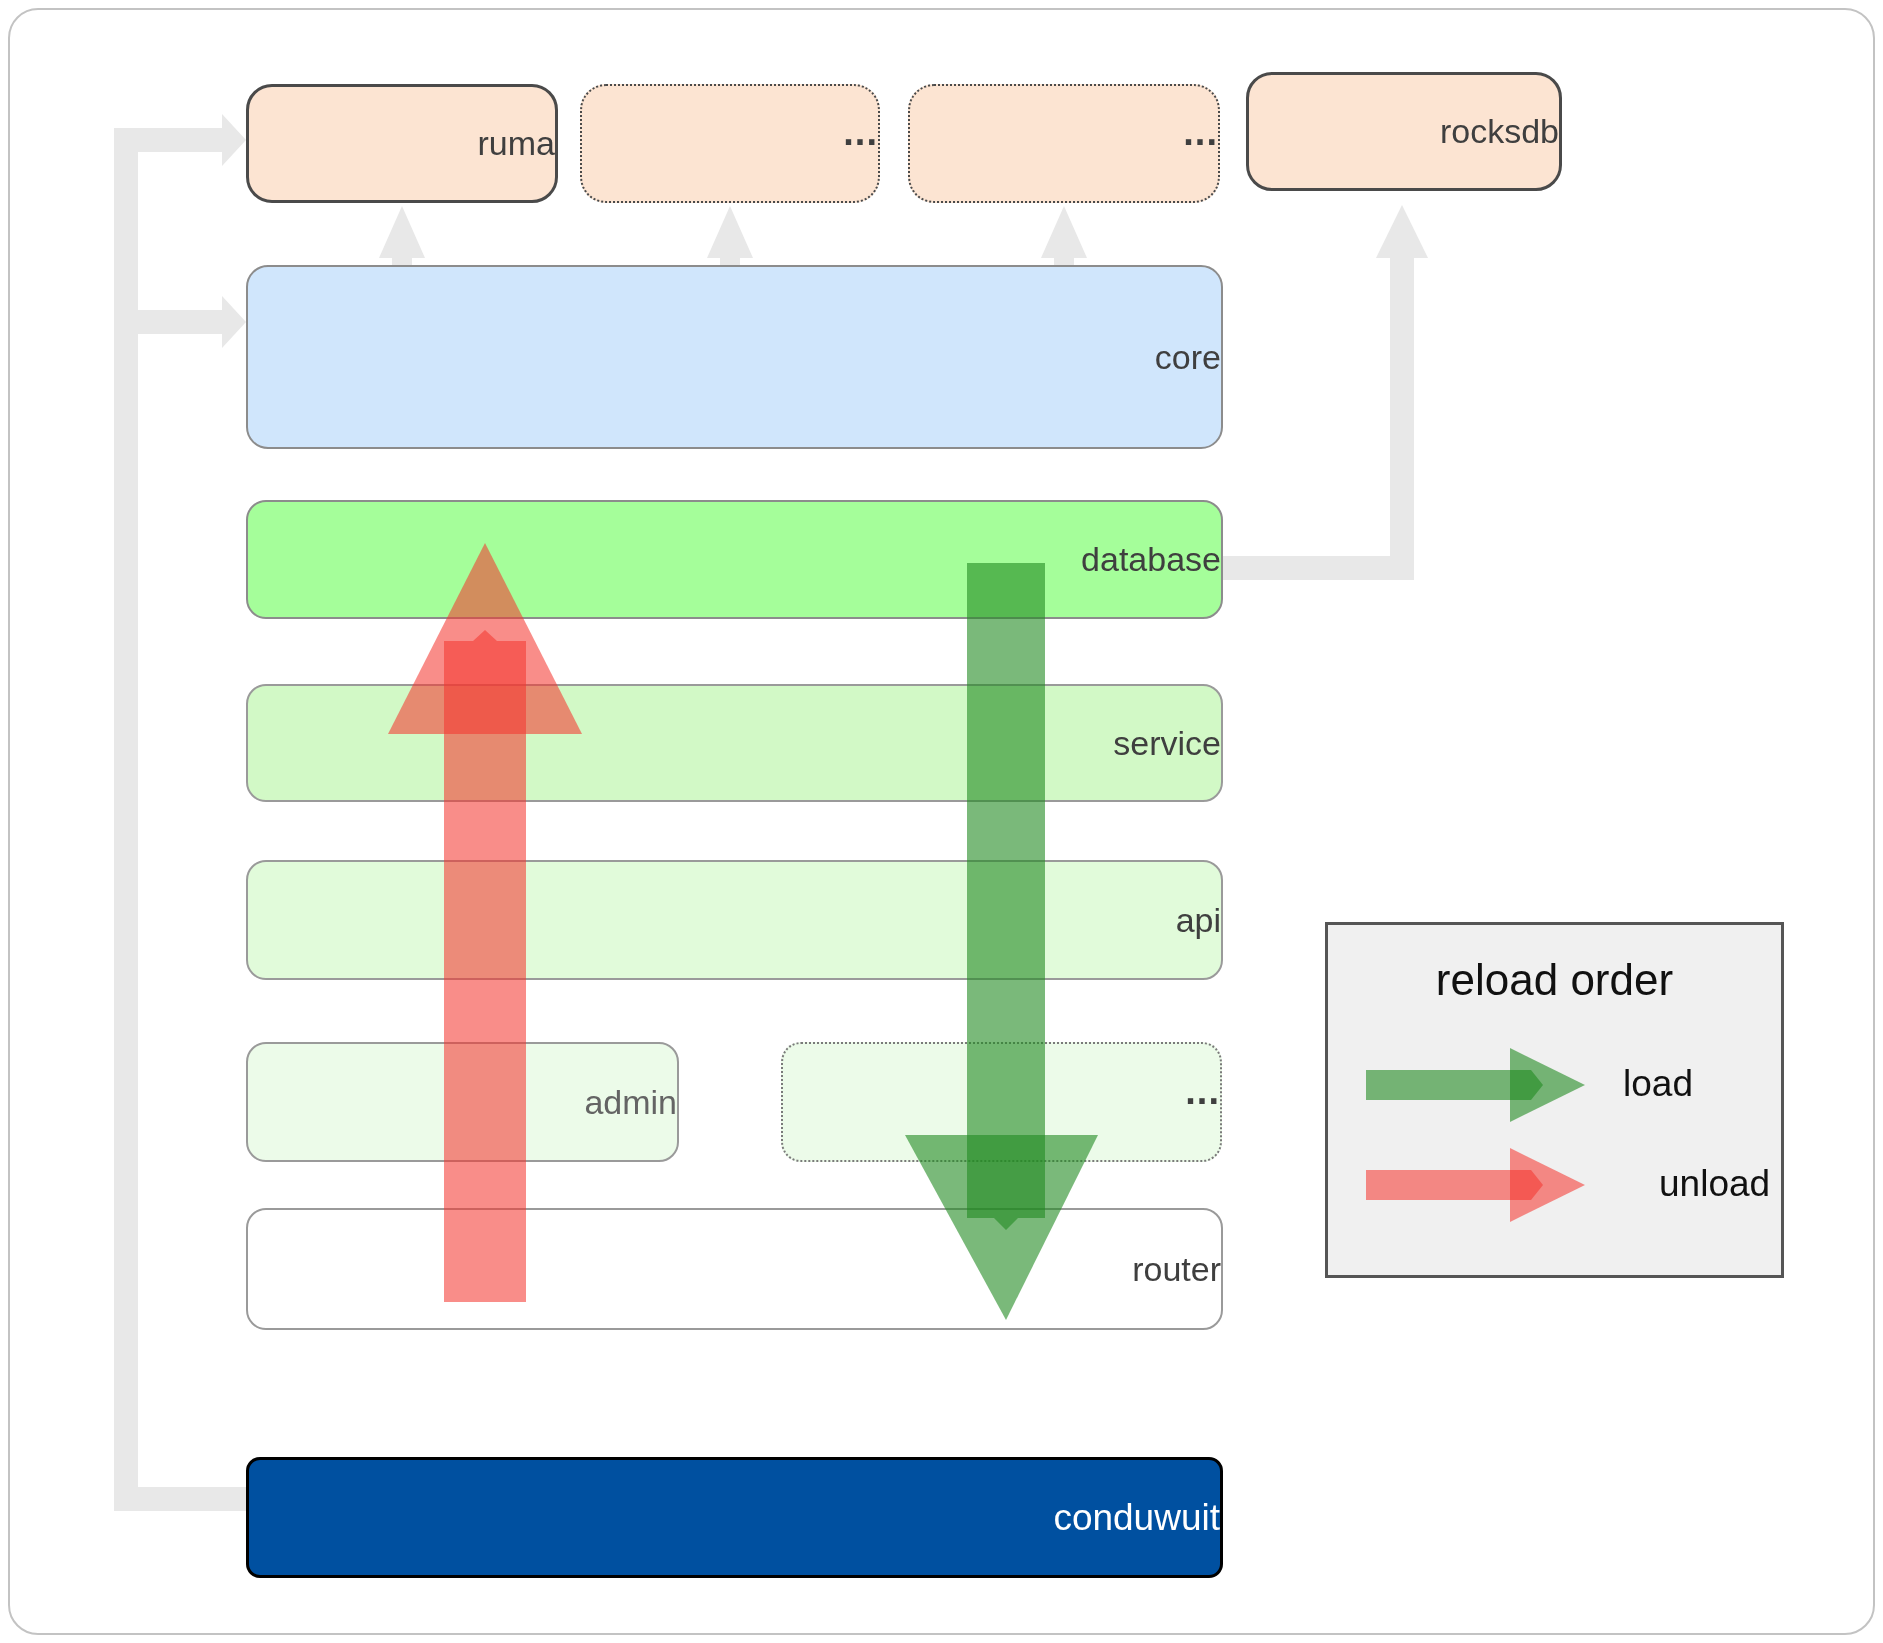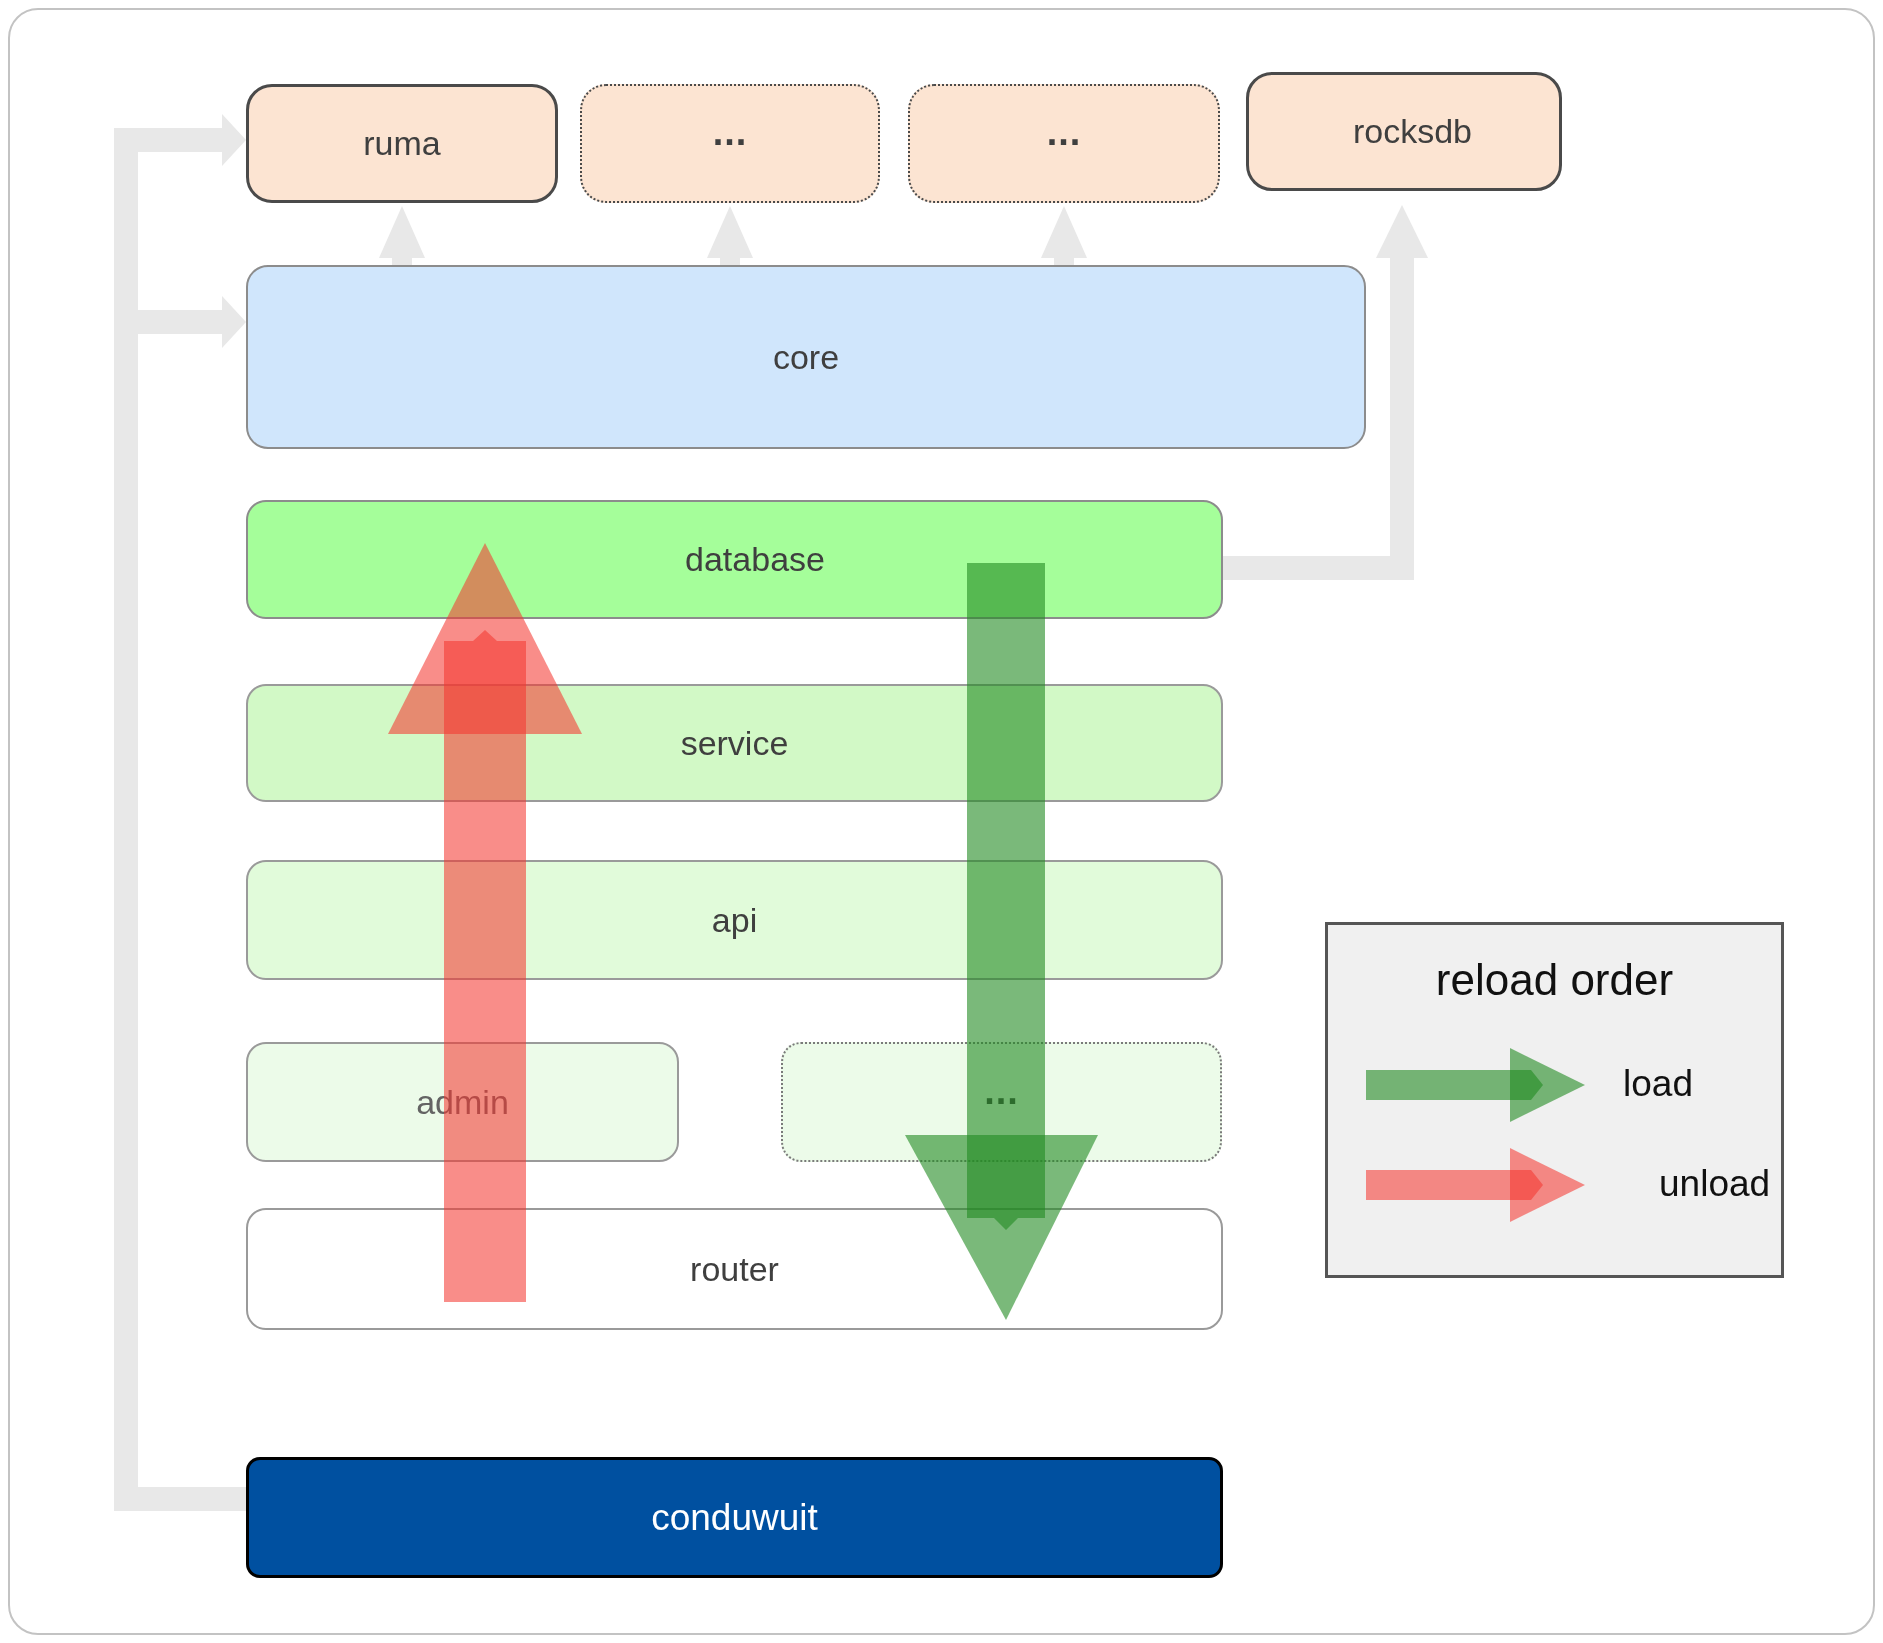--- a/index.html
+++ b/index.html
@@ -8,30 +8,30 @@
     font-family:"Liberation Sans", sans-serif;
     overflow:hidden; background:#ffffff;
   }
   .frame {
     position:absolute; left:8px; top:8px; width:1863px; height:1623px;
     border:2px solid #c3c3c3; border-radius:30px; background:#ffffff;
   }
   svg.layer { position:absolute; left:0; top:0; width:1883px; height:1643px; pointer-events:none; }
 
   .box {
-    position:absolute; display:flex; align-items:center; justify-content:center;
+    position:absolute; display:flex; align-items:center; justify-content:flex-end;
     box-sizing:border-box; font-size:34px; color:#3f3f3f;
   }
   
   .b-ruma     { left:246px; top:84px;  width:312px; height:119px; background:#fce4d2; border:3px solid #4a4a4a;  border-radius:26px; }
   .b-dots1    { left:580px; top:84px;  width:300px; height:119px; background:#fce4d2; border:2px dotted #4a4a4a; border-radius:26px; }
   .b-dots2    { left:908px; top:84px;  width:312px; height:119px; background:#fce4d2; border:2px dotted #4a4a4a; border-radius:26px; }
   .b-rocksdb  { left:1246px; top:72px; width:316px; height:119px; background:#fce4d2; border:3px solid #4a4a4a;  border-radius:26px;padding-left:17px; }
   
-  .b-core     { left:246px; top:265px;  width:1120px; height:184px; background:#d0e6fc; border:2px solid #8c8c8c; border-radius:22px; }
+  .b-core     { left:246px; top:265px;  width:977px; height:184px; background:#d0e6fc; border:2px solid #8c8c8c; border-radius:22px; }
   .b-database { left:246px; top:500px;  width:977px; height:119px; background:#a5fe9a; border:2px solid #8c8c8c; border-radius:20px;padding-left:41px; }
   .b-service  { left:246px; top:684px;  width:977px; height:118px; background:#d2f9c6; border:2px solid #9a9a9a; border-radius:20px; }
   .b-api      { left:246px; top:860px;  width:977px; height:120px; background:#e1fbda; border:2px solid #9a9a9a; border-radius:20px; }
   .b-admin    { left:246px; top:1042px; width:433px; height:120px; background:#ecfbe9; border:2px solid #9a9a9a; border-radius:20px; color:#646464; }
   .b-admdots  { left:781px; top:1042px; width:441px; height:120px; background:#ecfbe9; border:2px dotted #7a7a7a; border-radius:20px; }
   .b-router   { left:246px; top:1208px; width:977px; height:122px; background:#ffffff; border:2px solid #9a9a9a; border-radius:20px; }
   .b-conduwuit{ left:246px; top:1457px; width:977px; height:121px; background:#0050a0; border:3px solid #000000; border-radius:14px;
                 color:#ffffff; font-weight:400; font-size:37px; }
   .dots-label { font-weight:700; font-size:38px; transform:translateY(-11px); letter-spacing:1px; }
 

